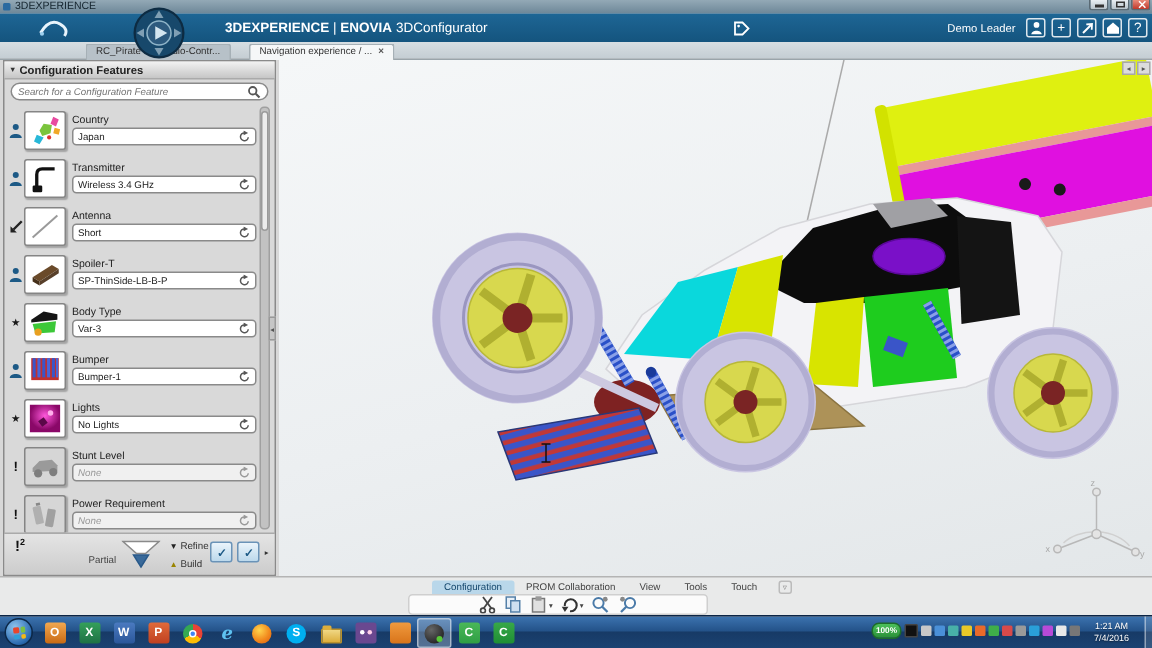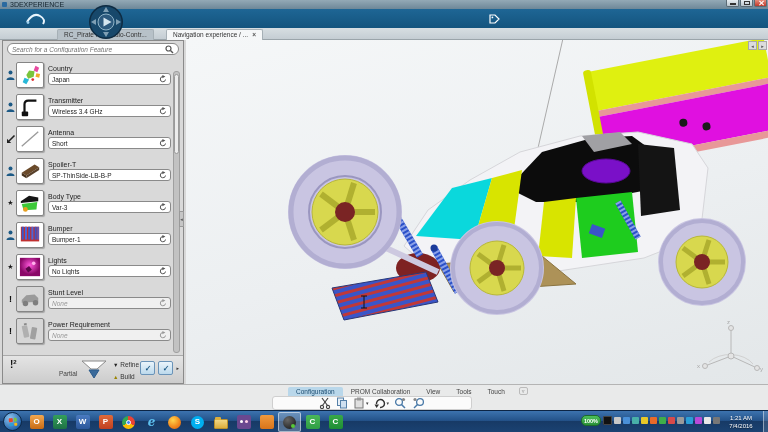--- a/index.html
+++ b/index.html
@@ -186,24 +186,56 @@
           <span class="glyph-x"></span>
         </span>
     </div>
   </div>
 
   <div id="topbar">
     <svg id="logo3ds" width="26" height="15" viewBox="0 0 26 15">
       <path d="M3,11 Q9,1 16,5 Q22,8.5 19,13" stroke="#e8f4fc" stroke-width="2" fill="none"></path>
       <circle cx="4" cy="11.5" r="1.4" fill="#9fd0ee"></circle>
     </svg>
+    <div id="apptitle">
+      <b>3DEXPERIENCE</b>
+      <span class="reg">|</span>
+      <b>ENOVIA</b>
+      <span class="reg">3DConfigurator</span>
+    </div>
     <svg id="tagicon" width="11" height="10" viewBox="0 0 11 10">
       <path d="M1,1 L6,1 L10,5 L6,9 L1,9 Z" fill="none" stroke="#fff" stroke-width="1.2"></path>
       <circle cx="3.4" cy="3.4" r="0.9" fill="#fff"></circle>
     </svg>
+    <div id="tb-right">
+      <span class="uname">Demo Leader</span>
+      <span class="tb-ic">
+        <svg width="8" height="9" viewBox="0 0 8 9">
+          <circle cx="4" cy="2.6" r="1.9" fill="#fff"></circle>
+            <path d="M0.5,9 C0.5,5.6 7.5,5.6 7.5,9 Z" fill="#fff"></path>
+        </svg>
+      </span>
+      <span class="tb-ic">
+          <span>+</span>
+        </span>
+      <span class="tb-ic">
+        <svg width="8" height="8" viewBox="0 0 8 8">
+          <path d="M1,7 L6.5,1.5" stroke="#fff" stroke-width="1.3" fill="none"></path>
+          <path d="M3.2,1.2 L7,1 L6.8,4.8" fill="none" stroke="#fff" stroke-width="1.2"></path>
+        </svg>
+      </span>
+      <span class="tb-ic">
+        <svg width="10" height="9" viewBox="0 0 10 9">
+          <path d="M1,4.5 L5,1 L9,4.5 L9,8.5 L1,8.5 Z" fill="#fff"></path>
+        </svg>
+      </span>
+      <span class="tb-ic">
+          <span>?</span>
+        </span>
+    </div>
   </div>
 
   <svg id="compass" viewBox="0 0 36 36">
     <circle cx="18" cy="18" r="17" fill="#0d2b42"></circle>
     <circle cx="18" cy="18" r="15.5" fill="#17486b"></circle>
     <polygon points="18,3 21,8 15,8" fill="#7f9fb4"></polygon>
     <polygon points="33,18 28,21 28,15" fill="#7f9fb4"></polygon>
     <polygon points="18,33 15,28 21,28" fill="#7f9fb4"></polygon>
     <polygon points="3,18 8,15 8,21" fill="#7f9fb4"></polygon>
     <circle cx="18" cy="18" r="8" fill="#2d5a7e" stroke="#8fb4c8" stroke-width="1"></circle>
@@ -213,20 +245,24 @@
   <div id="tabstrip">
     <span class="apptab" id="apptab1">RC_Pirate M1 Radio-Contr...</span>
     <span class="apptab" id="apptab2">
       <span>Navigation experience / ...</span><span class="x">×</span>
     </span>
   </div>
 
   <div id="content">
 
     <div id="panel">
+      <div id="phead">
+        <span class="tri">▼</span>
+        <span>Configuration Features</span>
+      </div>
       <div id="psearch">
         <input placeholder="Search for a Configuration Feature" style="">
         <svg width="9" height="9" viewBox="0 0 9 9">
           <circle cx="3.5" cy="3.5" r="2.5" fill="none" stroke="#555" stroke-width="1.2"></circle>
           <line x1="5.5" y1="5.5" x2="8" y2="8" stroke="#555" stroke-width="1.4"></line>
         </svg>
       </div>
 
       <div id="prows">
 

